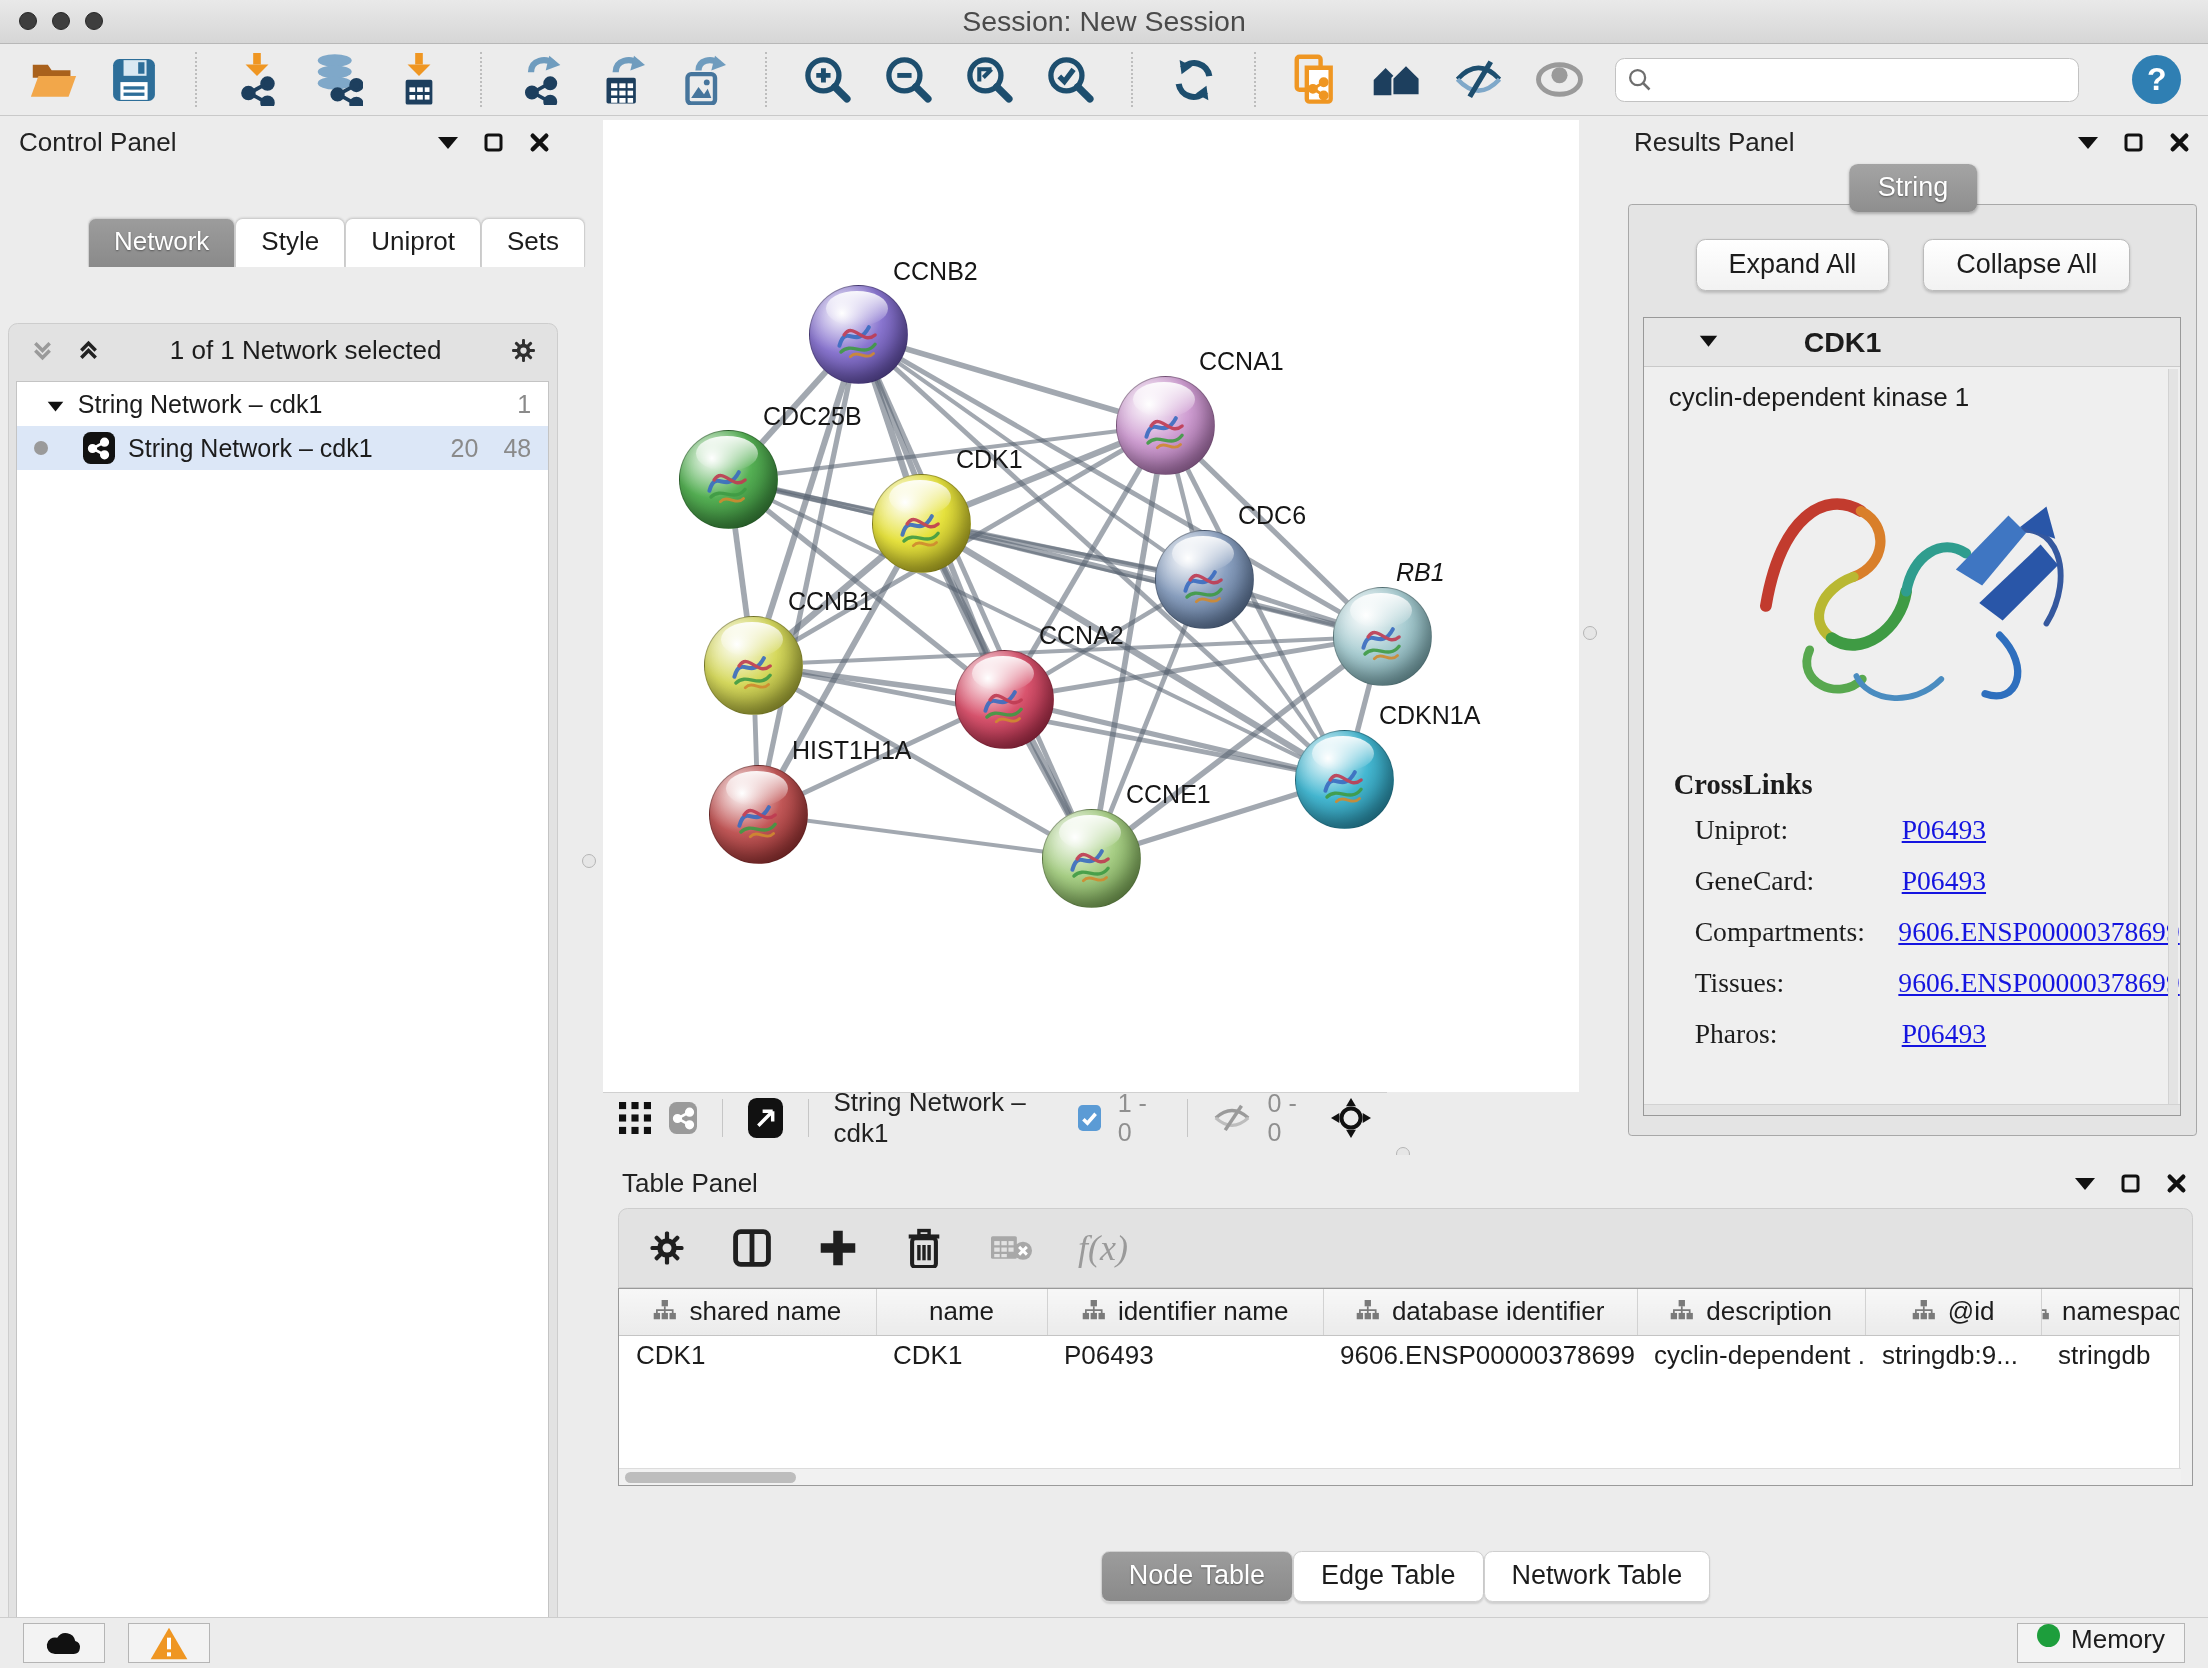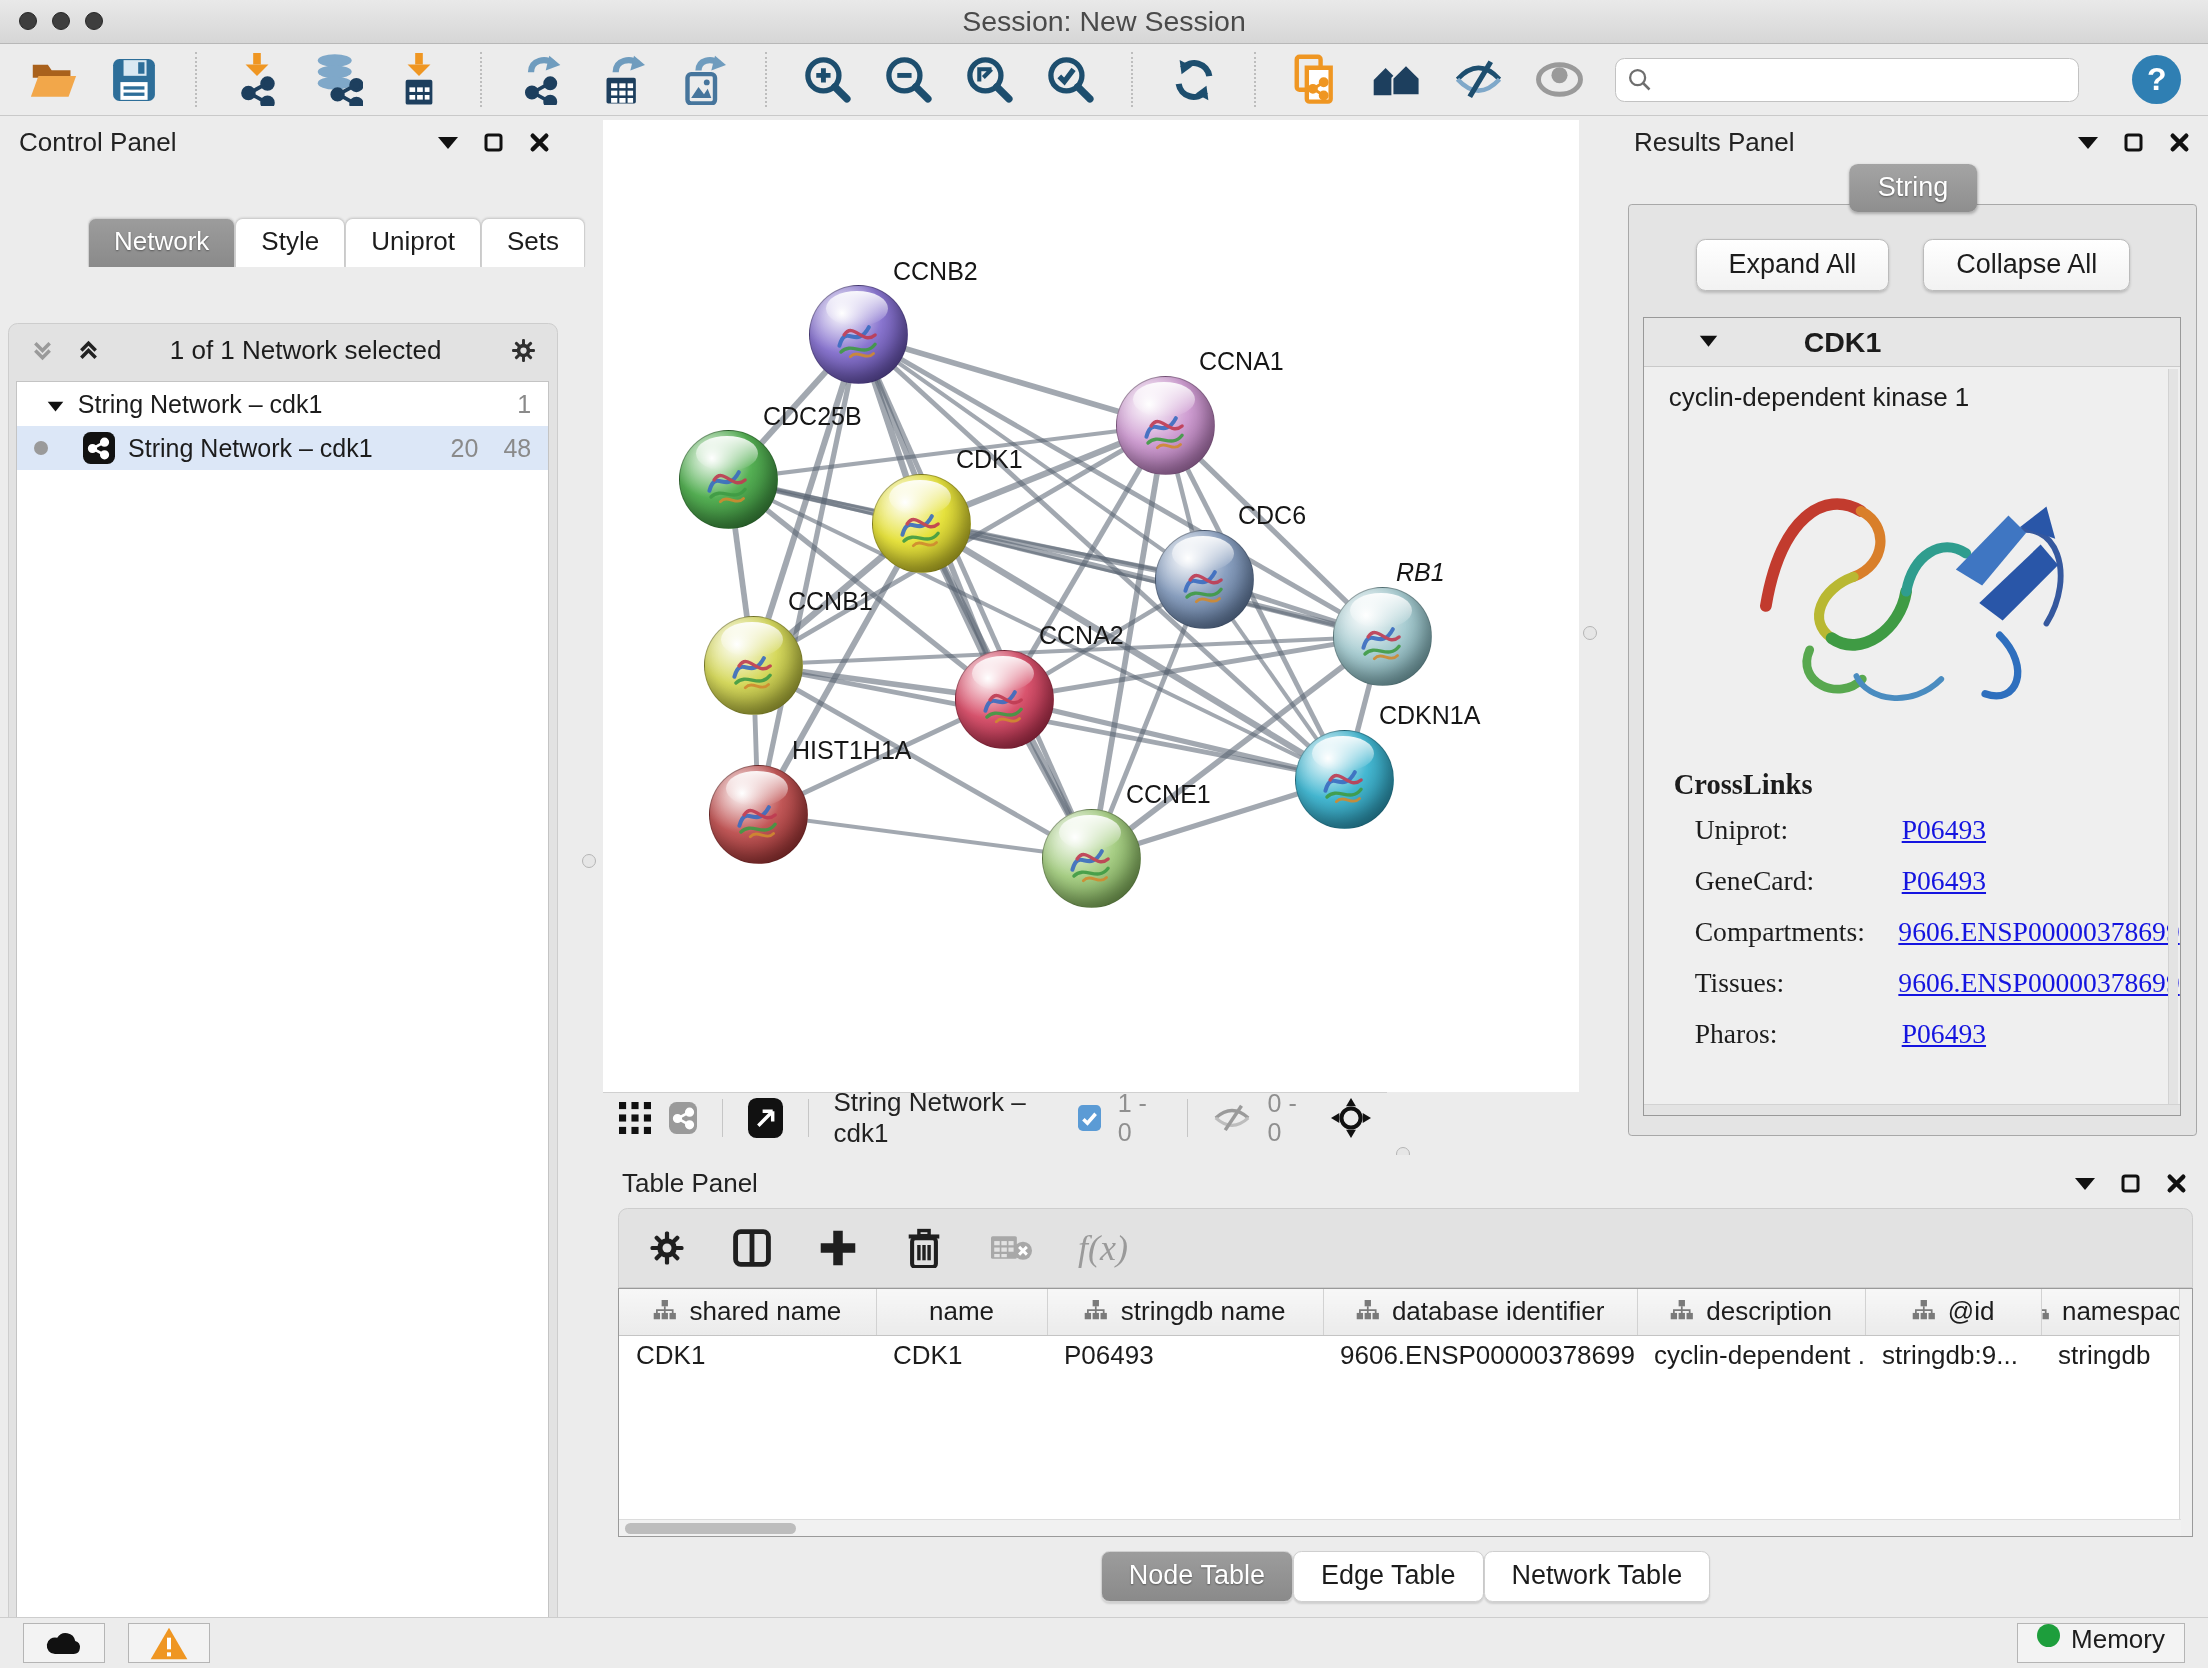--- a/index.html
+++ b/index.html
@@ -127,21 +127,21 @@
   
   .tablepanel{ position:absolute; left:603px; top:1155px; width:1605px; height:462px; background:#ececec; }
   .tp-header{ padding:13.3px 19px 0 19px; }
   .tp-toolbar{
     position:absolute; left:15px; top:53px; width:1575px; height:80px;
     background:#e2e2e2; border:1px solid #cdcdcd; border-radius:9.5px 9.5px 0 0;
     display:flex; align-items:center; gap:42px; padding:0 27px;
   }
   .fx{ font-family:"Liberation Serif", serif; font-style:italic; font-size:36px; color:#9a9a9a; }
   .tp-table-wrap{
-    position:absolute; left:15px; top:133px; width:1575px; height:249px;
+    position:absolute; left:15px; top:133px; width:1575px; height:198px;
     background:#fff; border:1px solid #9a9a9a; overflow:hidden;
   }
   table.nodetable{ border-collapse:collapse; table-layout:fixed; width:1562px; }
   table.nodetable th{
     height:46px; background:linear-gradient(#f7f7f7,#ebebeb);
     border-right:1px solid #d2d2d2; border-bottom:1.9px solid #c4c4c4;
     font-weight:normal; font-size:26px; text-align:center; overflow:hidden; white-space:nowrap;
   }
   table.nodetable th .hwrap{ display:flex; align-items:center; justify-content:center; gap:13.3px; }
   table.nodetable td{
@@ -877,21 +877,21 @@
                 <span class="hwrap">
                   <span><svg viewBox="0 0 16 14" width="23">
                       <g fill="#7a7a7a">
                         <rect x="6" y="0" width="4.4" height="4.4"></rect>
                         <rect x="0.5" y="9" width="4.4" height="4.4"></rect>
                         <rect x="6" y="9" width="4.4" height="4.4"></rect>
                         <rect x="11.5" y="9" width="4.4" height="4.4"></rect>
                         <path d="M8.2 4.4 V7 M2.7 9 V7 H13.7 V9 M8.2 7 V9" stroke="#7a7a7a" stroke-width="1.2" fill="none"></path>
                       </g>
                     </svg></span>
-                  <span>stringdb name</span>
+                  <span>identifier name</span>
                 </span>
               </th>
               <th>
                 <span class="hwrap">
                   <span><svg viewBox="0 0 16 14" width="23">
                       <g fill="#7a7a7a">
                         <rect x="6" y="0" width="4.4" height="4.4"></rect>
                         <rect x="0.5" y="9" width="4.4" height="4.4"></rect>
                         <rect x="6" y="9" width="4.4" height="4.4"></rect>
                         <rect x="11.5" y="9" width="4.4" height="4.4"></rect>

